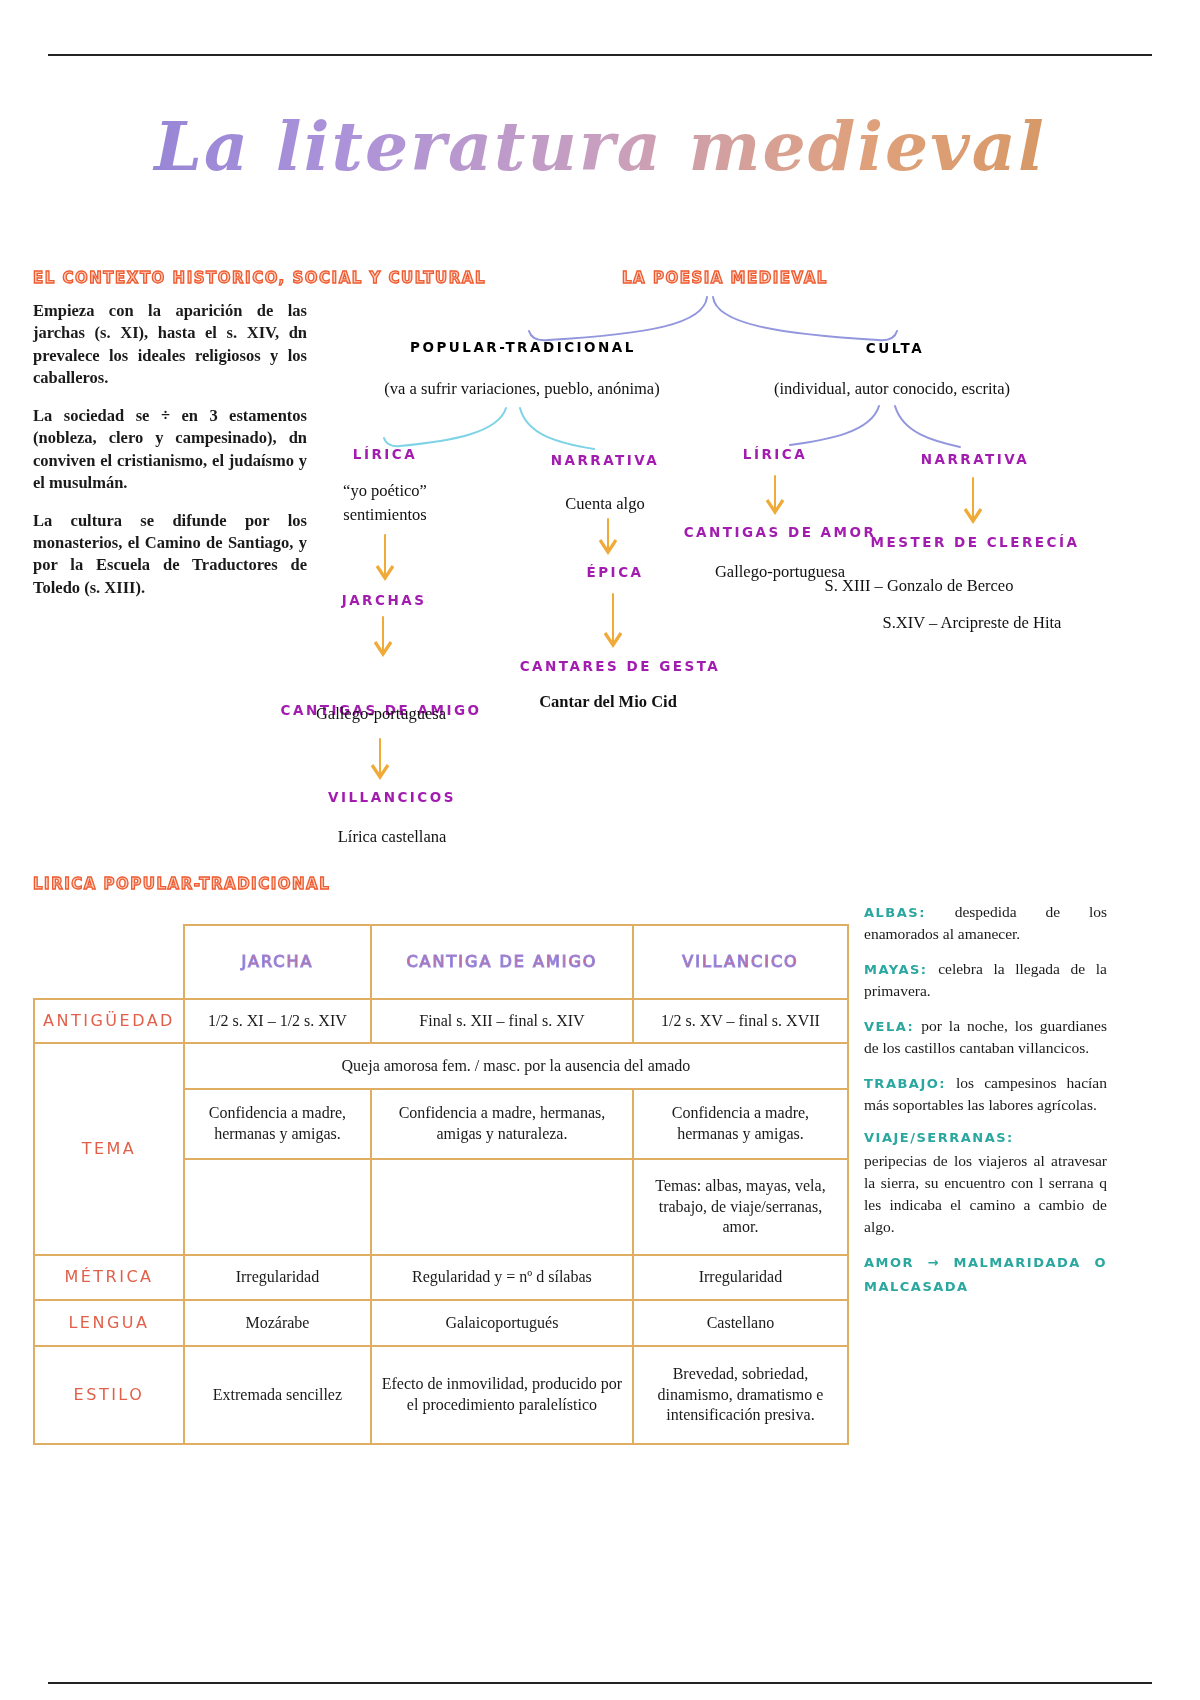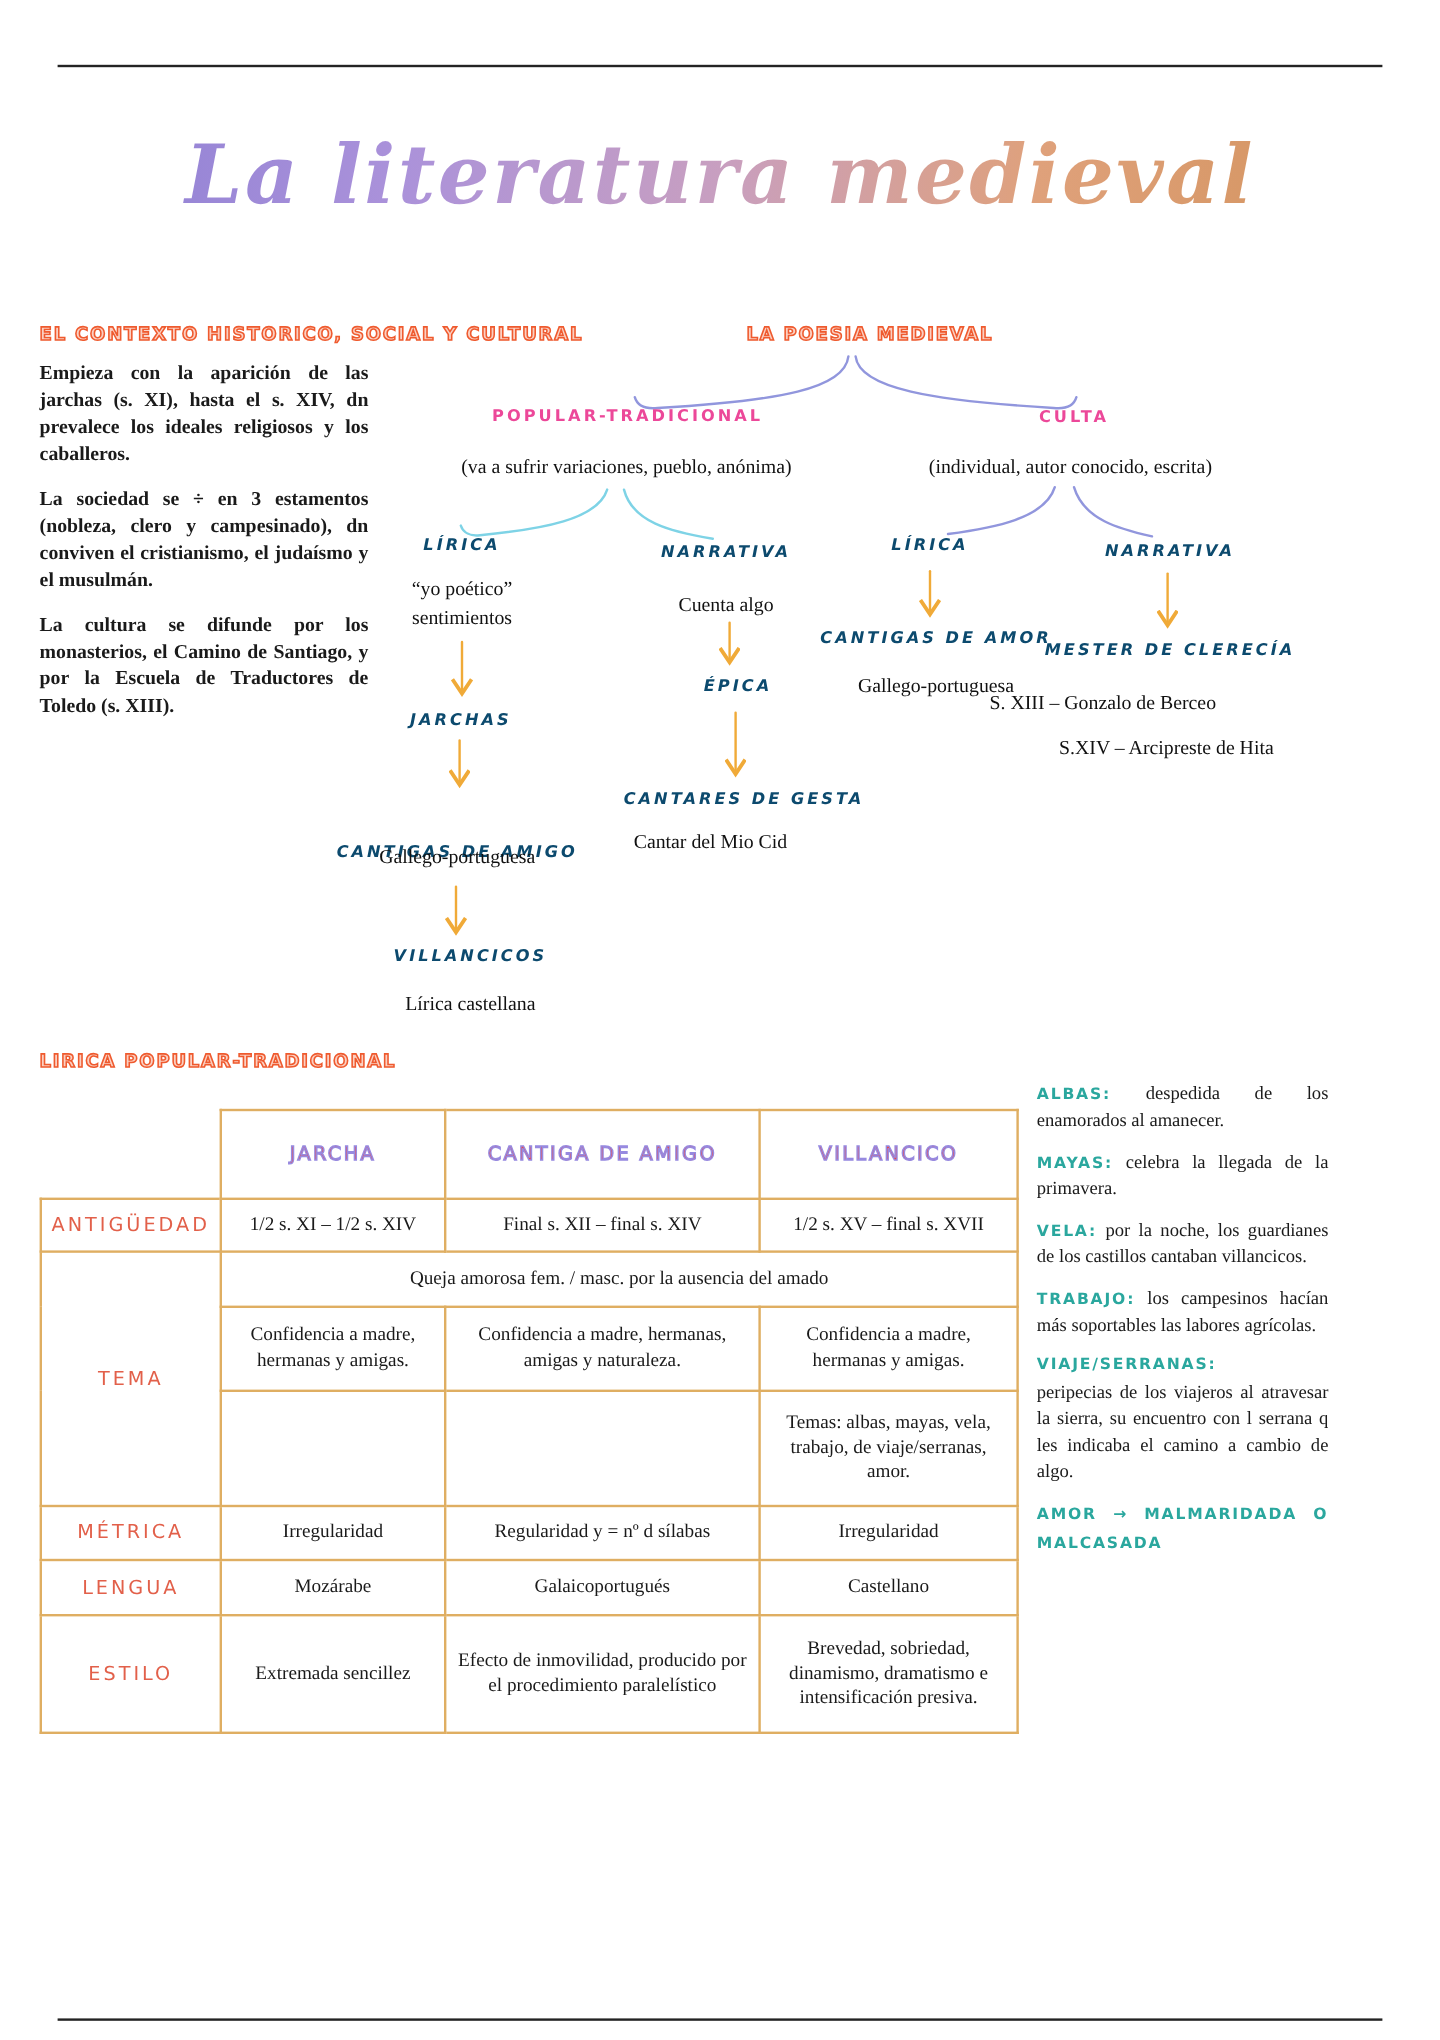--- a/index.html
+++ b/index.html
@@ -26,22 +26,22 @@
   .context-body { position:absolute; left:33px; top:300px; width:274px;font-weight:bold; }
   .context-body p { margin:0 0 15px; font-size:16.5px; line-height:1.36; text-align:justify; }
 
   .connectors { position:absolute; left:0; top:0; pointer-events:none; }
   .brace-purple { stroke:#9196dd; stroke-width:2; fill:none; stroke-linecap:round; }
   .brace-cyan   { stroke:#7ed3e6; stroke-width:2; fill:none; stroke-linecap:round; }
   .arrow { stroke:#f0aa38; stroke-width:2; fill:none; stroke-linecap:round; }
 
   .node { position:absolute; transform:translateX(-50%); white-space:nowrap; text-align:center; }
   .stencil { font-family:"DejaVu Sans", sans-serif; font-weight:bold; letter-spacing:2.5px; font-size:13.5px; }
-  .stencil.dark { color:#ec4899; }
-  .stencil.blue { color:#0c4a6e;font-style:italic; }
+  .stencil.dark { color:#000000; }
+  .stencil.blue { color:#a21caf; }
   .sub { font-size:16.5px; font-family:"Liberation Serif", serif; color:#111; }
 
   .lit-table { position:absolute; left:33px; top:924px; border-collapse:collapse; table-layout:fixed; }
   .lit-table td, .lit-table th { border:2px solid #dfae62; font-size:16px; text-align:center;
             vertical-align:middle; padding:4px 8px; font-weight:normal; line-height:1.3; }
   .lit-table .no-border { border:none; }
   .col-head { font-family:"DejaVu Sans", sans-serif; font-weight:800; font-size:18px; letter-spacing:2px;
               color:#ef4444; -webkit-text-stroke:1.2px #978ae0; }
   .row-head { font-family:"DejaVu Sans", sans-serif; font-weight:bold; font-size:13.5px;
               letter-spacing:2.5px; color:#e2604a; }
@@ -106,21 +106,21 @@
   <div class="node stencil blue" style="left:384px; top:592px;">JARCHAS</div>
   <div class="node stencil blue" style="left:381px; top:666px;margin-top:36px;">CANTIGAS DE AMIGO</div>
   <div class="node sub" style="left:381px; top:704px;">Gallego-portuguesa</div>
   <div class="node stencil blue" style="left:392px; top:789px;">VILLANCICOS</div>
   <div class="node sub" style="left:392px; top:827px;">Lírica castellana</div>
 
   <div class="node stencil blue" style="left:605px; top:452px;">NARRATIVA</div>
   <div class="node sub" style="left:605px; top:494px;">Cuenta algo</div>
   <div class="node stencil blue" style="left:615px; top:564px;">ÉPICA</div>
   <div class="node stencil blue" style="left:620px; top:658px;text-align:right;">CANTARES DE GESTA</div>
-  <div class="node sub" style="left:592px; top:692px;">Cantar del Mio Cid</div>
+  <div class="node sub" style="left:608px; top:692px;font-weight:bold;">Cantar del Mio Cid</div>
 
   <div class="node stencil dark" style="left:895px; top:340px;">CULTA</div>
   <div class="node sub" style="left:892px; top:379px;">(individual, autor conocido, escrita)</div>
 
   <div class="node stencil blue" style="left:775px; top:446px;">LÍRICA</div>
   <div class="node stencil blue" style="left:780px; top:524px;">CANTIGAS DE AMOR</div>
   <div class="node sub" style="left:780px; top:562px;">Gallego-portuguesa</div>
 
   <div class="node stencil blue" style="left:975px; top:451px;">NARRATIVA</div>
   <div class="node stencil blue" style="left:975px; top:534px;">MESTER DE CLERECÍA</div>

